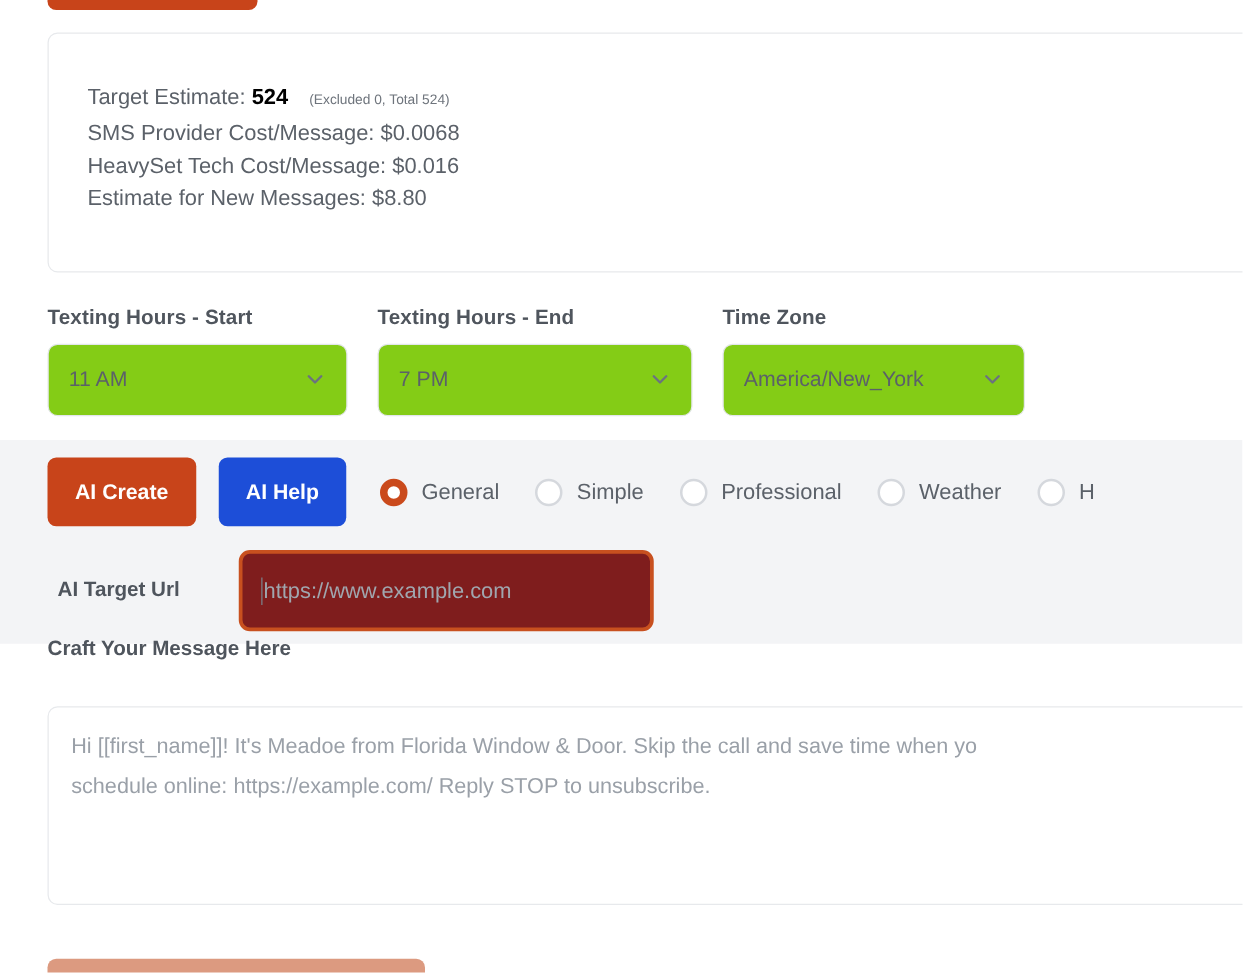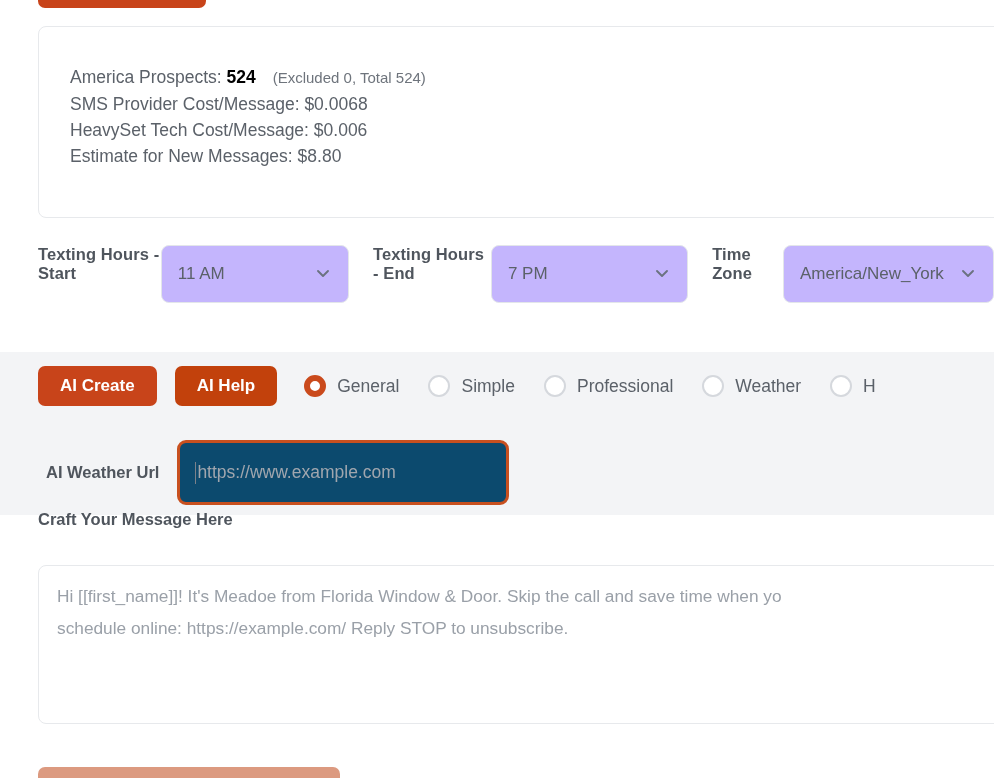--- a/index.html
+++ b/index.html
@@ -49,50 +49,50 @@
     font-size: 17.5px;
     line-height: 26px;
     color: #5b6169;
     white-space: nowrap;
   }
   .summary-line .strong {
     font-weight: bold;
     color: #000000;
   }
   .summary-line .muted {
-    font-size: 15px;
+    font-size: 11px;
     color: #6e747c;
     margin-left: 12px;
   }
 
   
   .field-row {
     position: absolute;
     left: 38px;
     top: 245px;
     display: flex;
     gap: 24px;
   }
   .field {
     display: flex;
-    flex-direction: row;
+    flex-direction: column;
   }
   .field-label {
     font-size: 16.5px;
     font-weight: bold;
     color: #4f555d;
     margin-bottom: 11px;
     letter-spacing: .1px;
   }
   .select-box {
     position: relative;
     height: 58px;
     border: 1px solid #e3e6ea;
     border-radius: 8px;
-    background: #c4b5fd;
+    background: #84cc16;
     box-sizing: border-box;
     display: flex;
     align-items: center;
     padding: 0 16px;
   }
   .select-box.w1 { width: 240px; }
   .select-box.w2 { width: 252px; }
   .select-box.w3 { width: 242px; }
   .select-value {
     font-size: 17px;
@@ -124,27 +124,27 @@
     display: flex;
     align-items: center;
   }
   .btn {
     border: none;
     border-radius: 7px;
     font-family: "Liberation Sans", sans-serif;
     font-size: 17px;
     font-weight: bold;
     color: #ffffff;
-    height: 40px;
+    height: 55px;
     cursor: pointer;
     padding: 0 22px;
     white-space: nowrap;
   }
   .btn-primary { background: #c8441a; }
-  .btn-soft    { background: #c2410c; }
+  .btn-soft    { background: #1d4ed8; }
 
   .radios {
     display: flex;
     align-items: center;
     margin-left: 27px;
   }
   .radio-item {
     display: flex;
     align-items: center;
     margin-right: 29px;
@@ -185,25 +185,26 @@
     font-weight: bold;
     color: #4f555d;
     margin-right: 18px;
   }
   .url-input-wrap {
     position: relative;
     width: 332px;
     height: 65px;
     border: 3px solid #c8501f;
     border-radius: 9px;
-    background: #0c4a6e;
+    background: #7f1d1d;
     box-sizing: border-box;
     display: flex;
     align-items: center;
     padding-left: 15px;
+    margin-left: 29px;
   }
   .caret {
     width: 1px;
     height: 22px;
     background: #7b818a;
     margin-right: 1px;
   }
   .url-placeholder {
     font-size: 17.5px;
     color: #a0a6ae;
@@ -249,26 +250,26 @@
   }
 </style>
 </head>
 <body>
 
 <div class="top-clipped-btn"></div>
 
 <div class="summary-card">
   <div class="summary-lines">
     <div class="summary-line">
-      <span>America Prospects:</span>
+      <span>Target Estimate:</span>
       <span class="strong">524</span>
       <span class="muted">(Excluded 0, Total 524)</span>
     </div>
     <div class="summary-line">SMS Provider Cost/Message: $0.0068</div>
-    <div class="summary-line">HeavySet Tech Cost/Message: $0.006</div>
+    <div class="summary-line">HeavySet Tech Cost/Message: $0.016</div>
     <div class="summary-line">Estimate for New Messages: $8.80</div>
   </div>
 </div>
 
 <div class="field-row">
 
   <div class="field">
     <div class="field-label">Texting Hours - Start</div>
     <div class="select-box w1">
       <span class="select-value">11 AM</span>
@@ -330,21 +331,21 @@
         <span class="radio-label">Weather</span>
       </div>
       <div class="radio-item">
         <span class="radio-dot"></span>
         <span class="radio-label">H</span>
       </div>
     </div>
   </div>
 
   <div class="url-row">
-    <span class="url-label">AI Weather Url</span>
+    <span class="url-label">AI Target Url</span>
     <div class="url-input-wrap">
       <span class="caret"></span>
       <span class="url-placeholder">https://www.example.com</span>
     </div>
   </div>
 
 </div>
 
 <div class="craft-label">Craft Your Message Here</div>
 <div class="craft-area">

